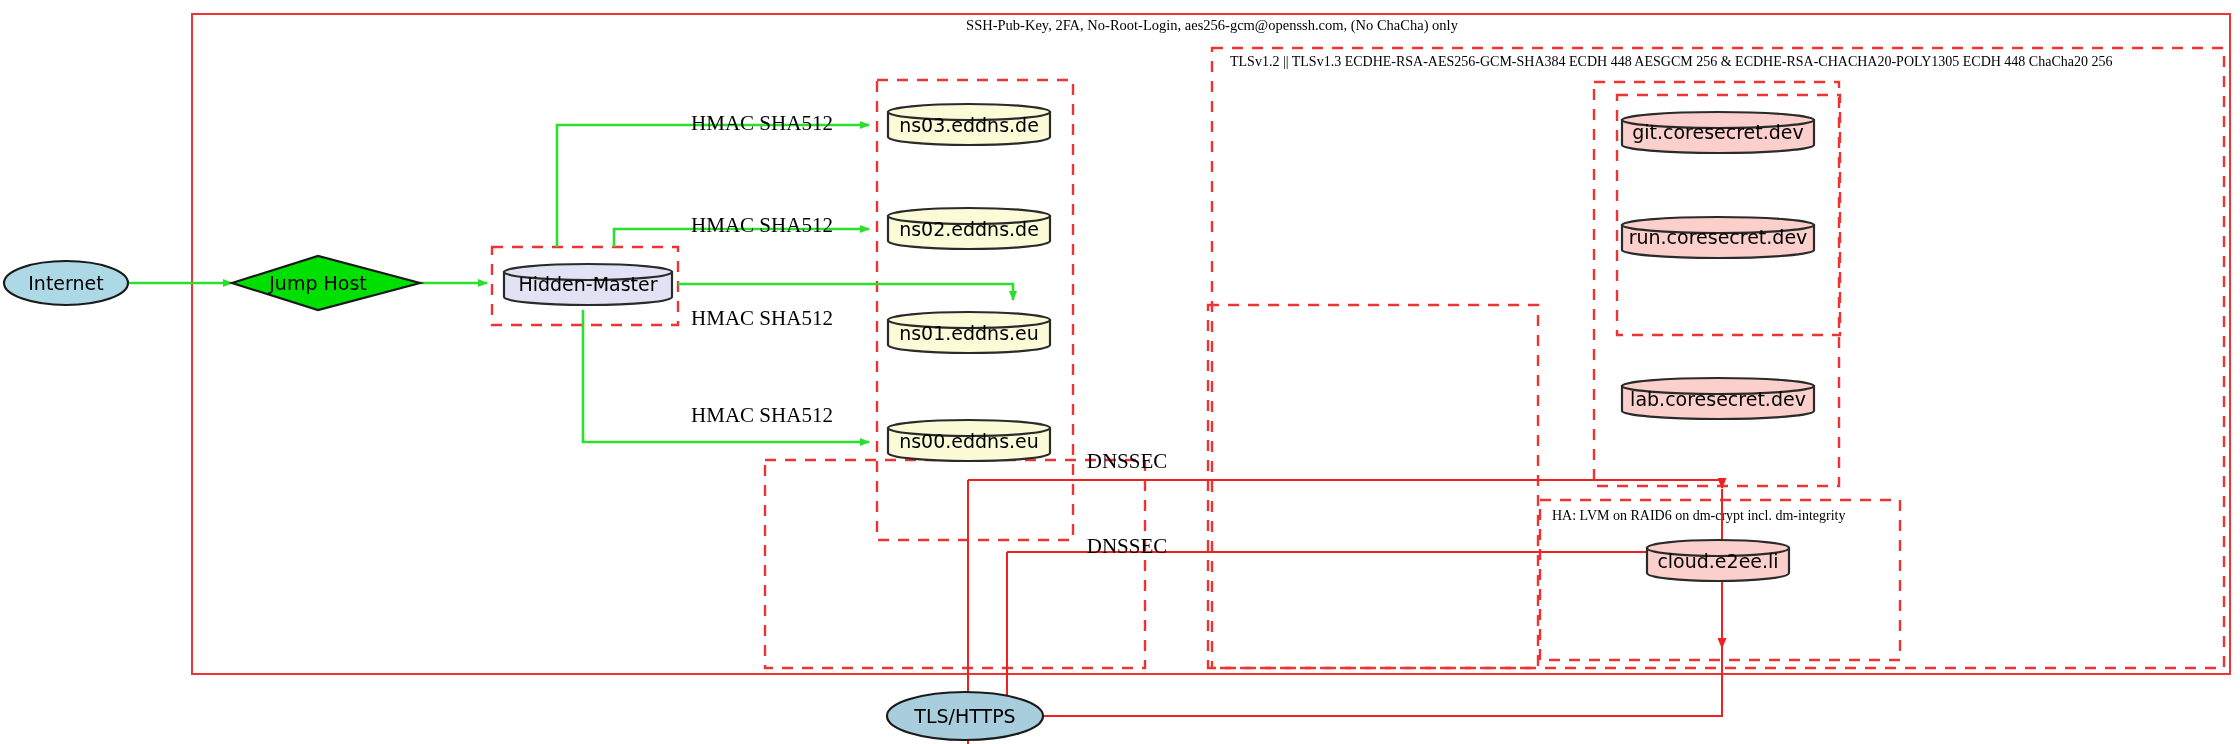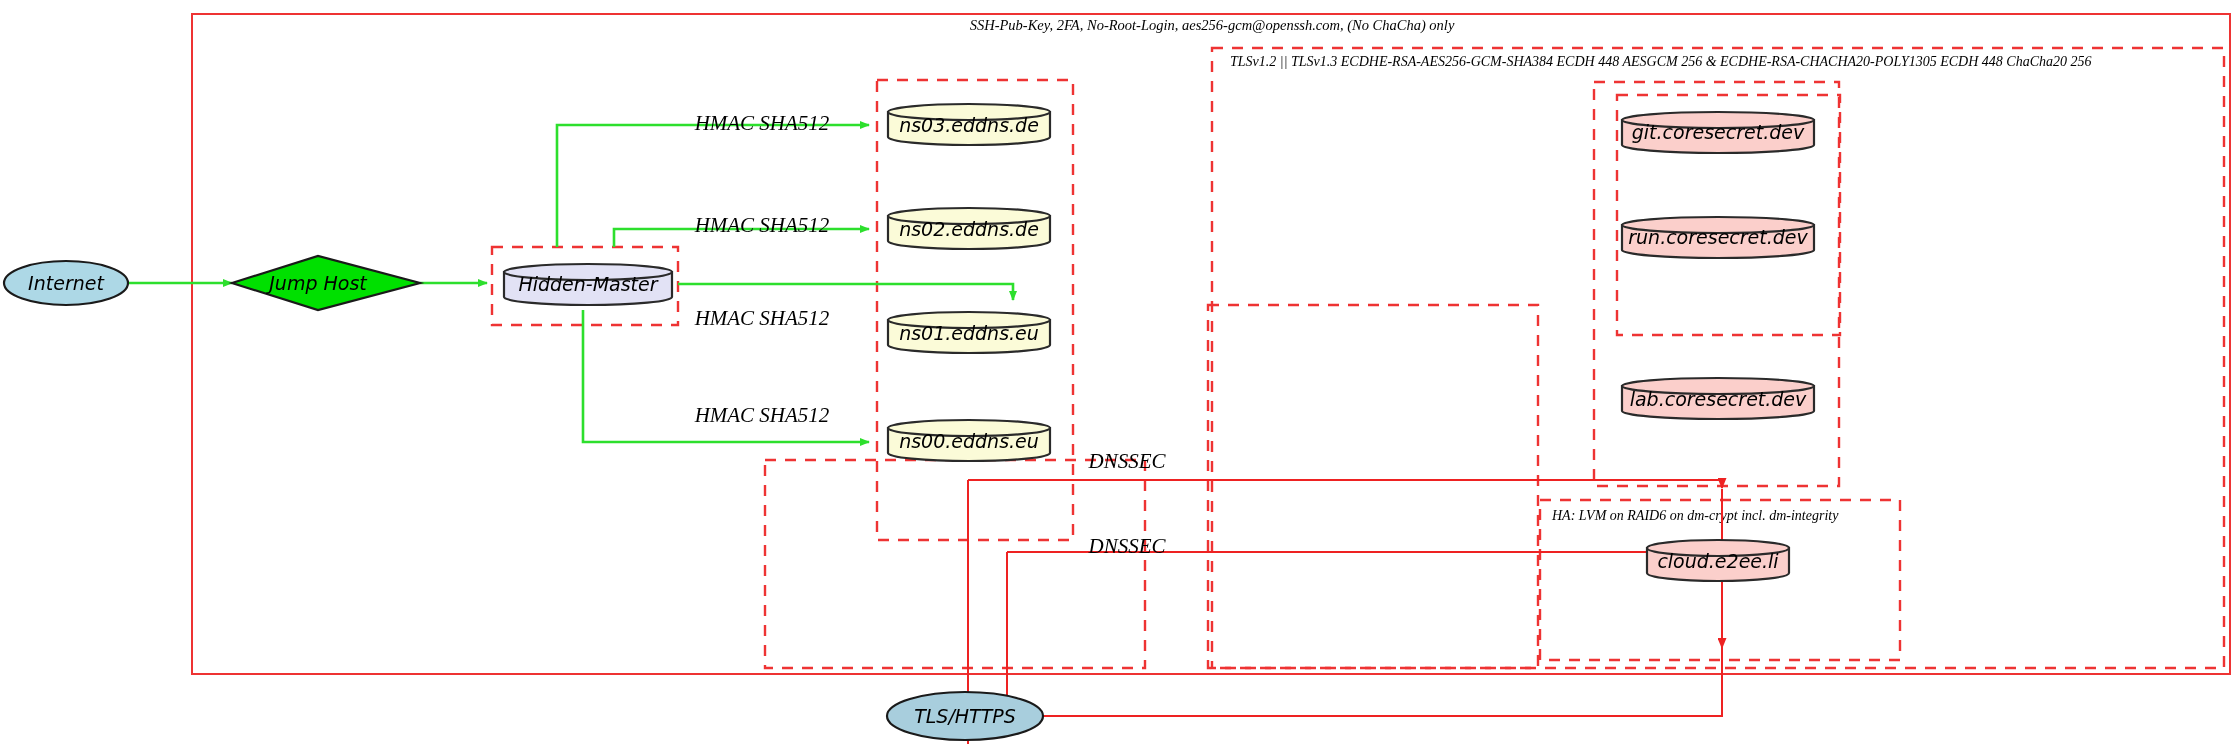--- a/index.html
+++ b/index.html
@@ -10,21 +10,20 @@
   body {
     width: 2240px;
     height: 744px;
     font-family: "Liberation Sans", sans-serif;
     overflow: hidden;
   }
   #diagram-root {
     position: relative;
     width: 2240px;
     height: 744px;
-    font-style: italic;
   }
   svg#net-diagram {
     display: block;
     width: 2240px;
     height: 744px;
   }
   .node-label {
     font-family: "DejaVu Sans", sans-serif;
     font-size: 19px;
     fill: #000000;

